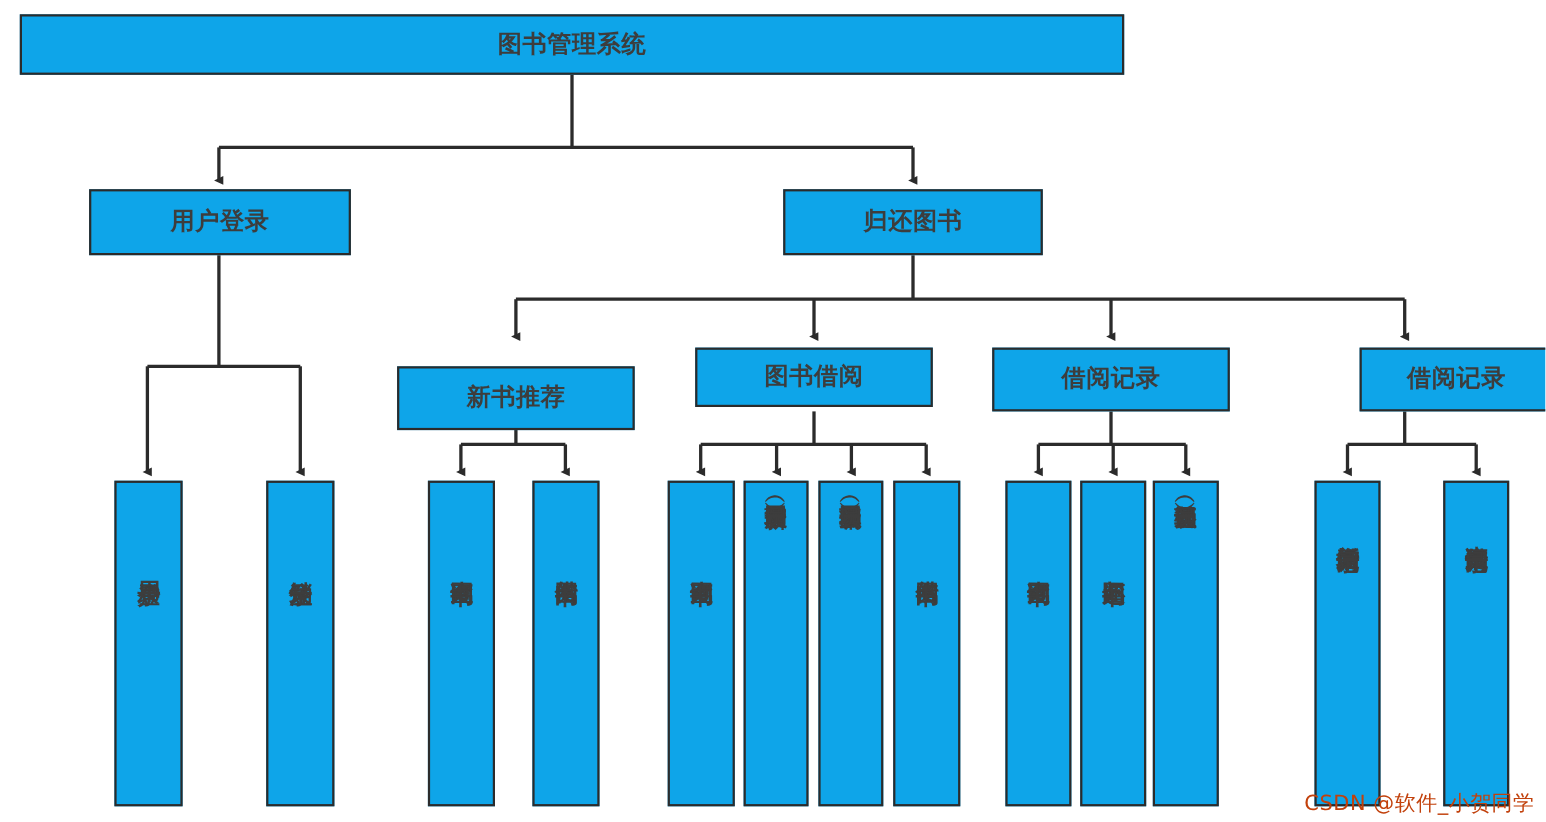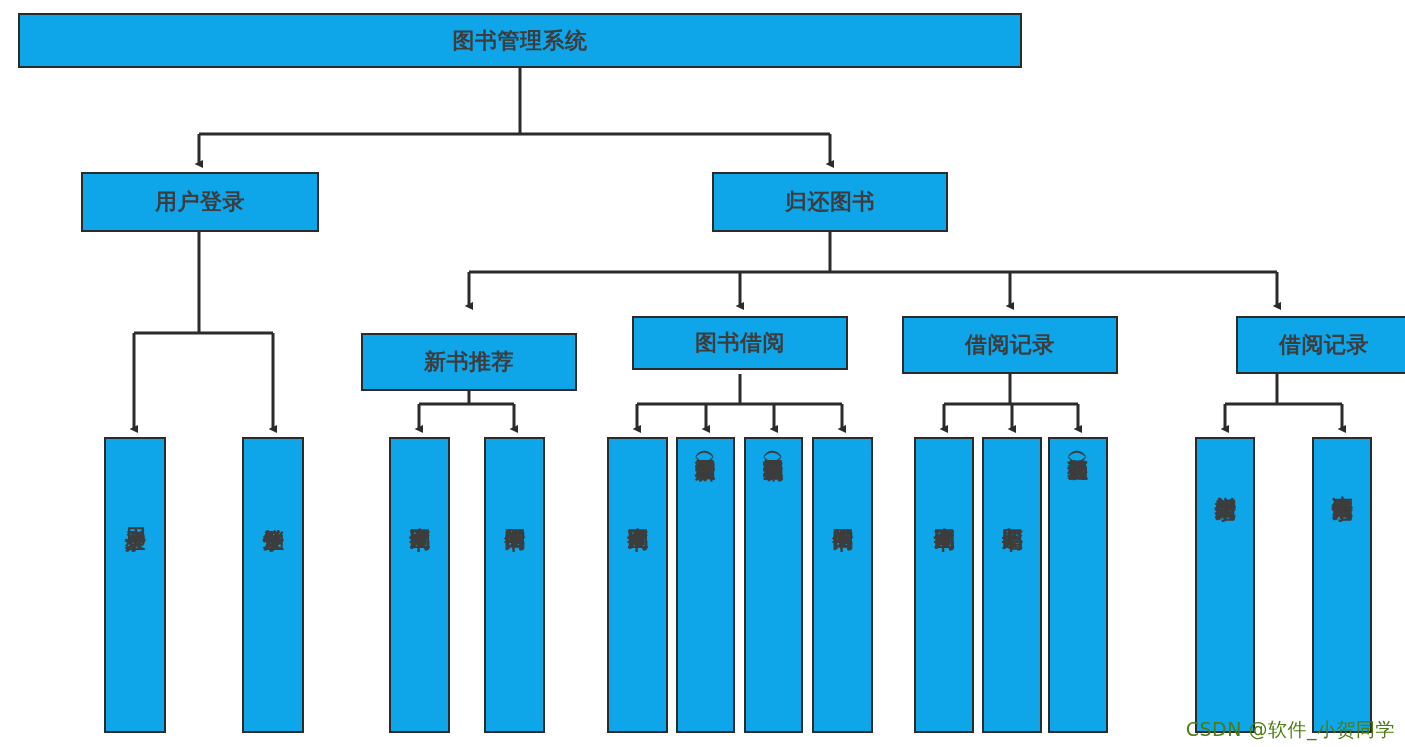--- a/index.html
+++ b/index.html
@@ -65,21 +65,21 @@
   .node.v.tight .node-label {
     line-height: 1.12;
     letter-spacing: 0px;
     font-size: 20px;
   }
   #watermark {
     position: absolute;
     right: 10px;
     bottom: 4px;
     font-size: 19px;
-    color: #4d7c0f;
+    color: #c2410c;
     letter-spacing: 0.5px;
     white-space: nowrap;
     user-select: none;
   }
 </style>
 </head>
 <body>
 
 <div id="diagram-canvas">
 

